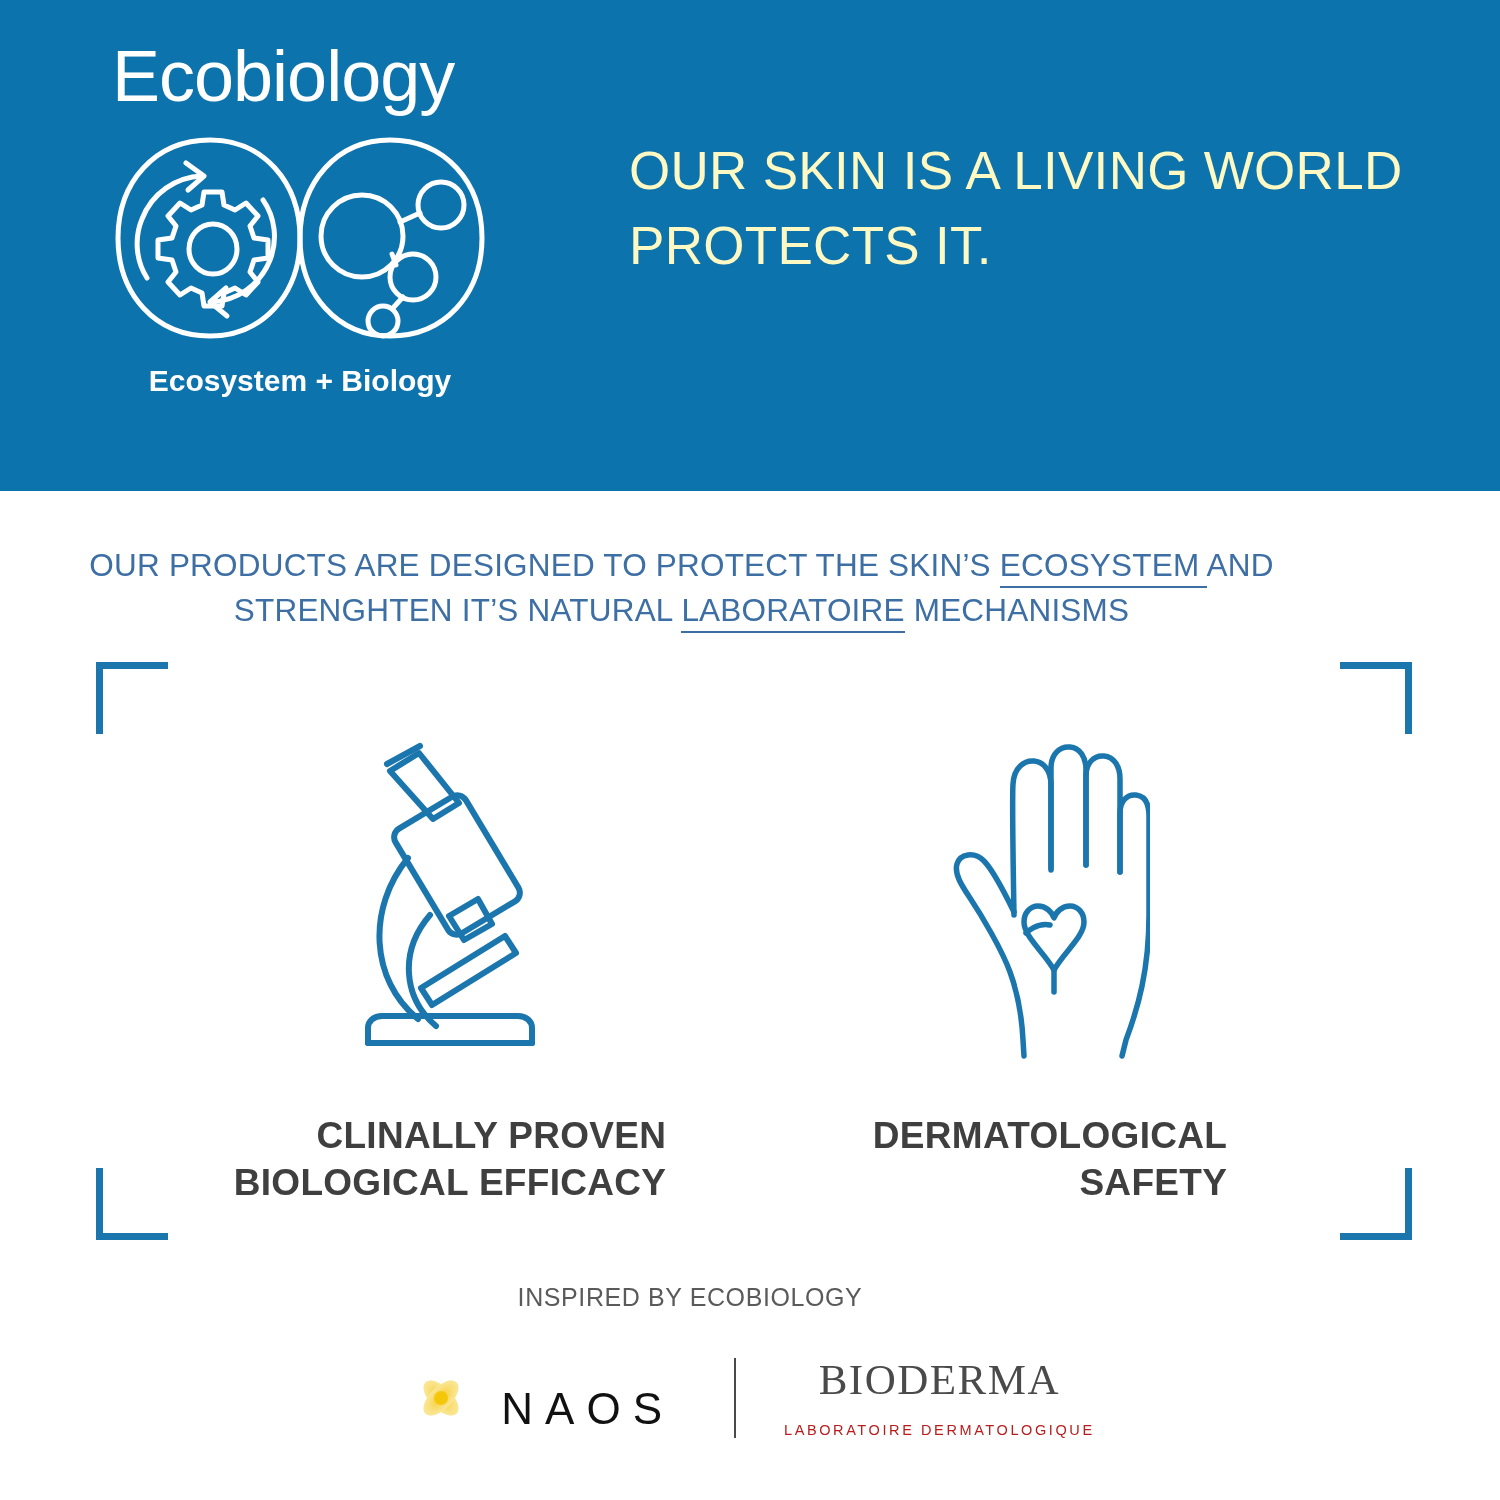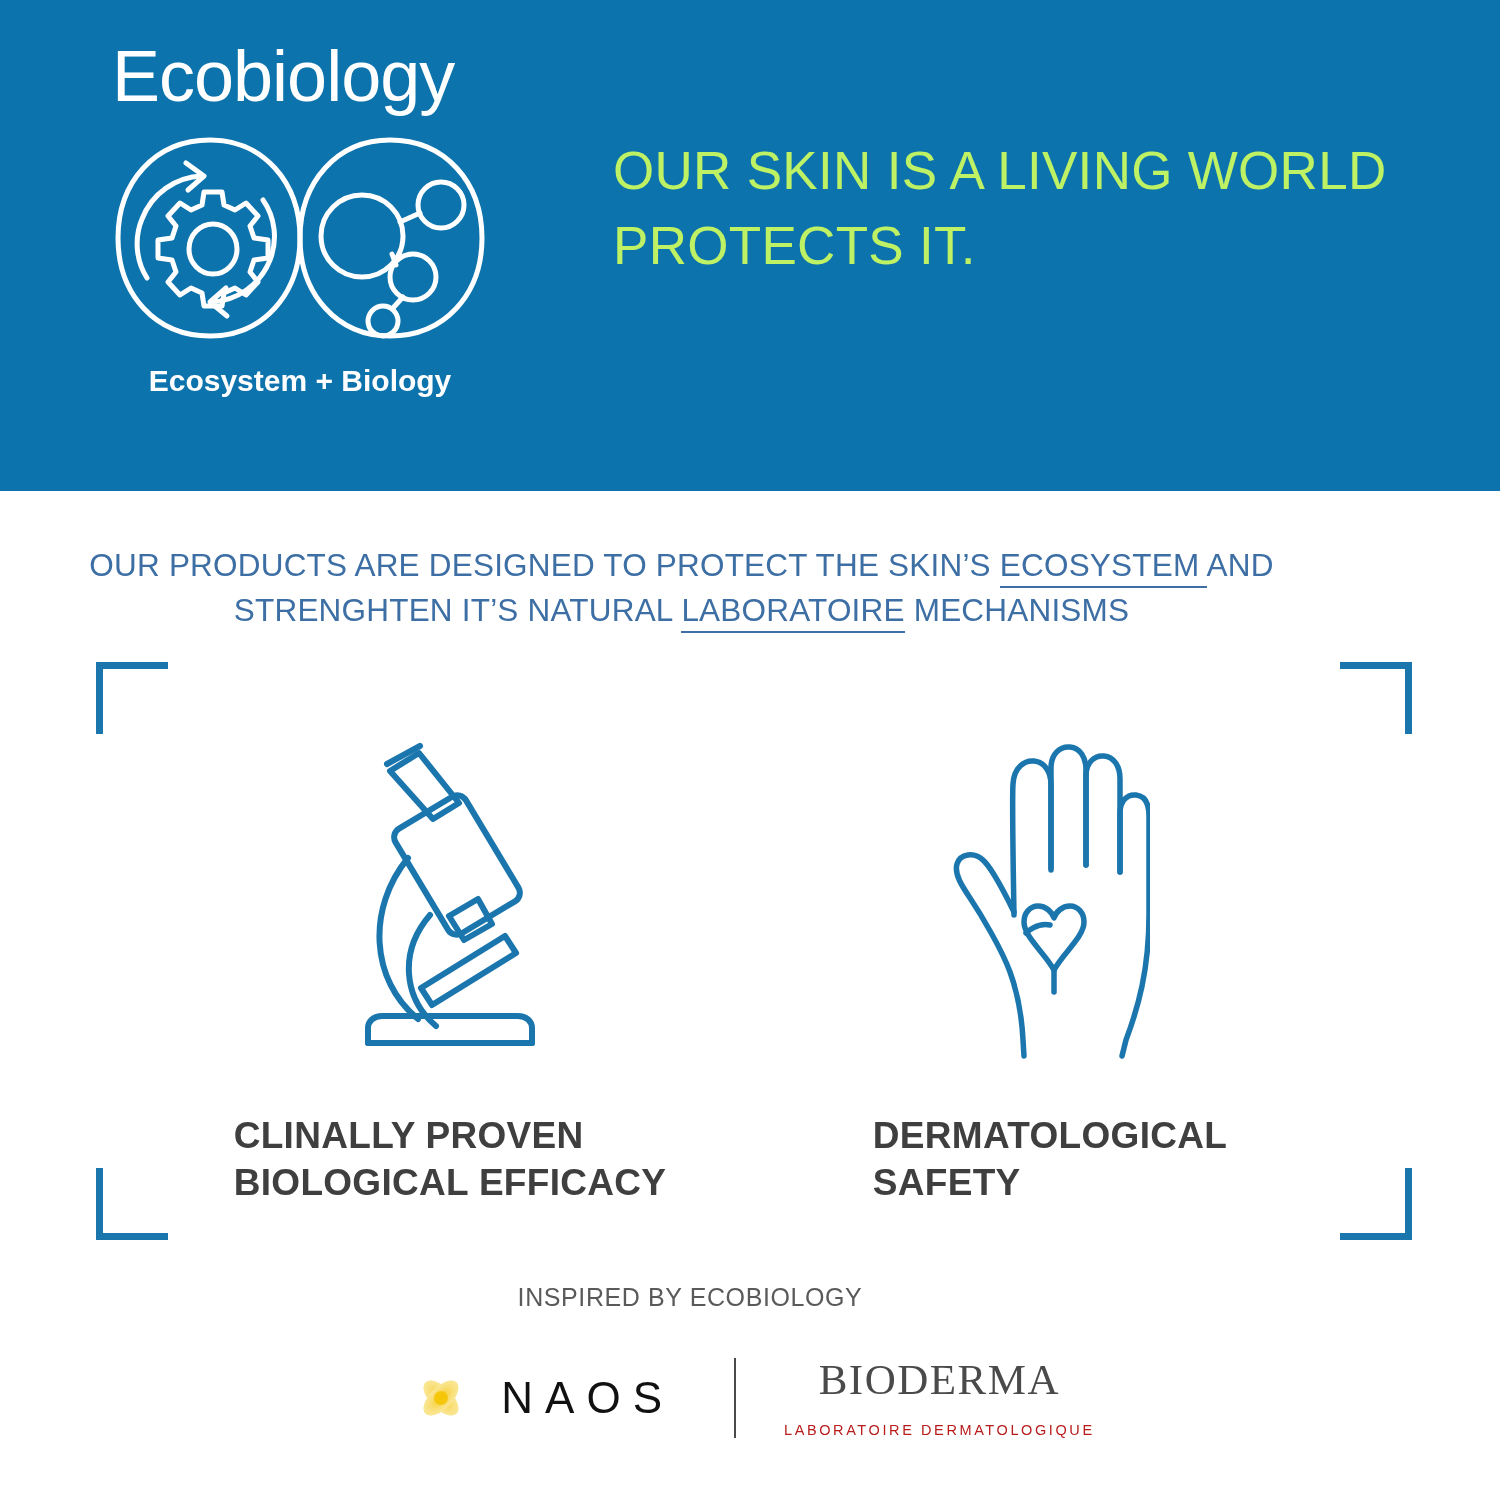--- a/index.html
+++ b/index.html
@@ -41,23 +41,23 @@
   .brand-sub{
     color:#ffffff;
     font-size:30px;
     font-weight:700;
     letter-spacing:0px;
     margin-top:14px;
   }
 
   .headline{
     position:absolute;
-    left:613px; top:133px;
+    left:629px; top:133px;
     width:860px;
-    color:#bef264;
+    color:#fef9c3;
     font-size:53px;
     font-weight:400;
     line-height:1.42;
     letter-spacing:0.3px;
   }
   .headline u{
     text-decoration:none;
     border-bottom:4px solid #ffffff;
     padding-bottom:5px;
   }
@@ -121,21 +121,21 @@
     display:flex;
     flex-direction:column;
     align-items:center;
   }
   .feature .icon-box{
     height:350px;
     display:flex; align-items:flex-end; justify-content:center;
   }
   .feature .caption{
     margin-top:42px;
-    text-align:left;
+    text-align:right;
     color:#3F3F3F;
     font-size:37px;
     font-weight:700;
     line-height:1.28;
     letter-spacing:0.3px;
   }
 
   
   .inspired{
     position:absolute;
@@ -150,21 +150,21 @@
   .logos{
     position:absolute;
     left:0; top:1358px;
     width:1500px;
     display:flex;
     align-items:center;
     justify-content:center;
     gap:0px;
   }
   .naos{
-    display:flex; align-items:center; gap:20px;
+    display:flex; align-items:flex-end; gap:20px;
   }
   .naos-word{
     font-size:44px;
     font-weight:400;
     color:#111111;
     letter-spacing:12px;
     padding-left:4px;
   }
   .divider{
     width:2px; height:80px;

